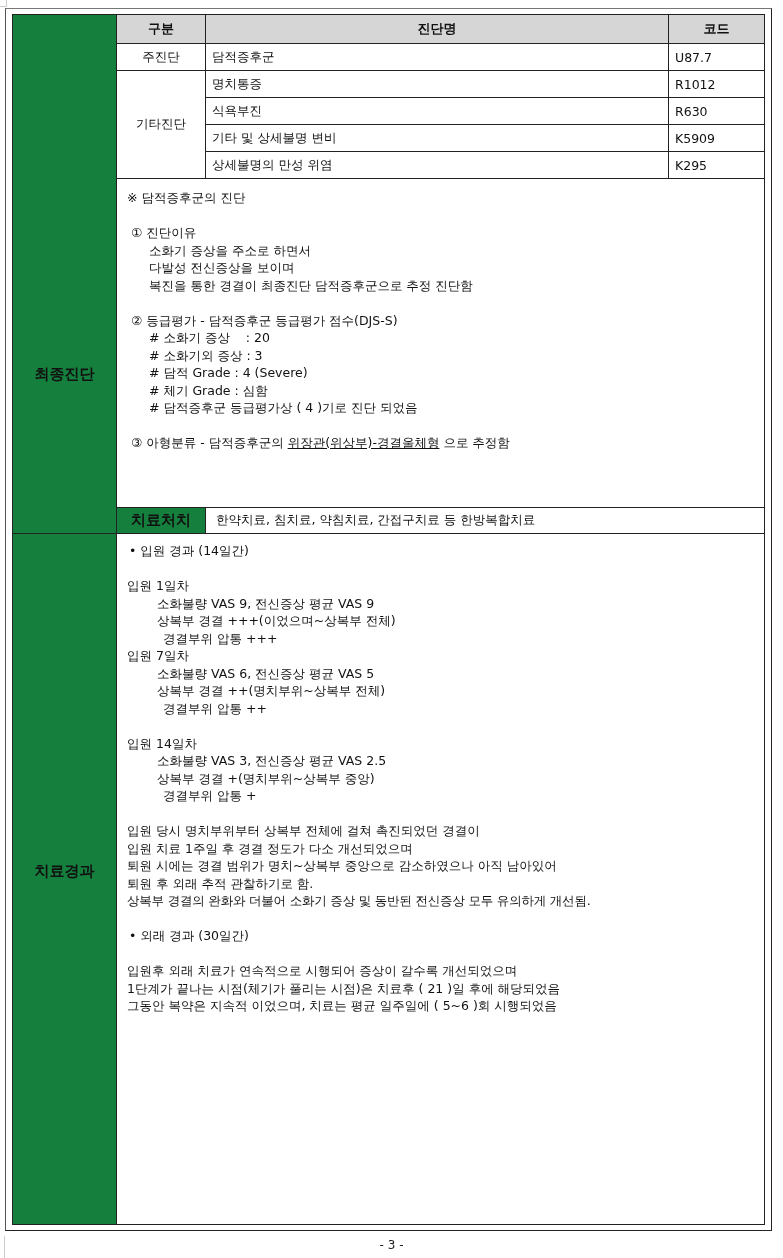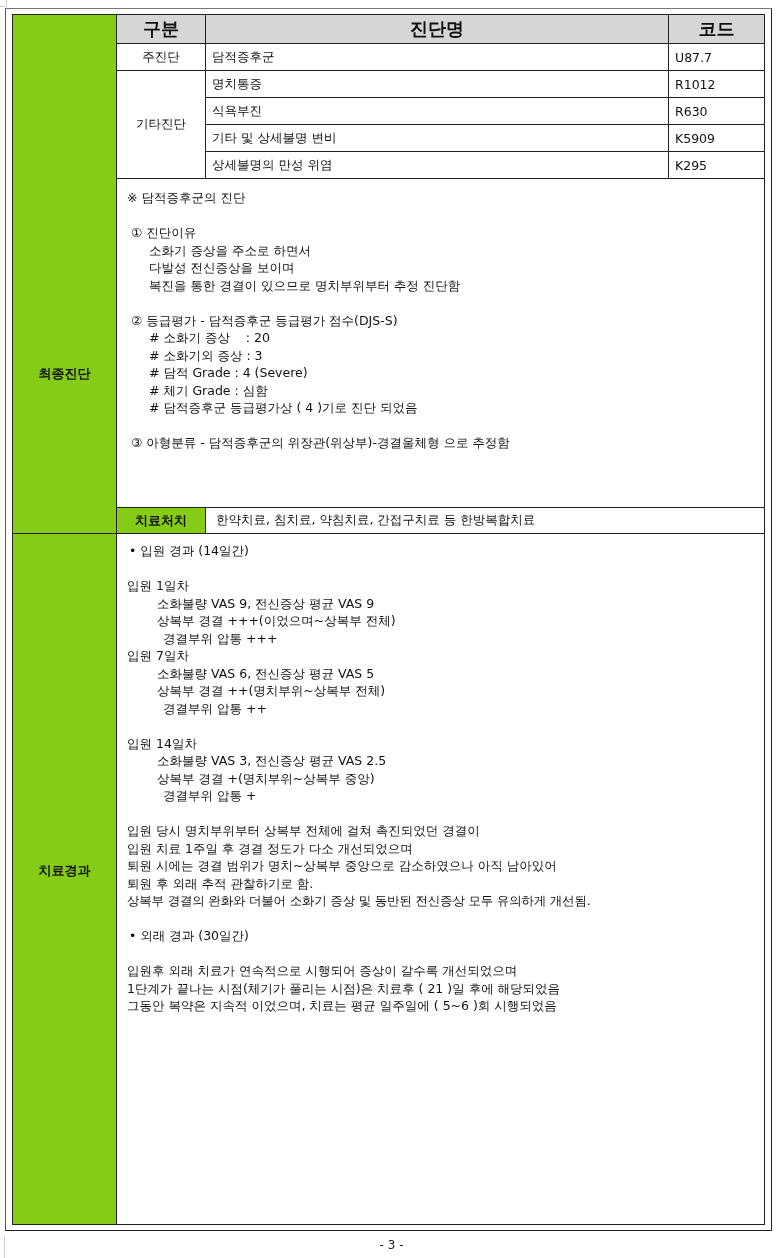--- a/index.html
+++ b/index.html
@@ -4,28 +4,28 @@
 <style>
   html, body { margin:0; padding:0; background:#ffffff; }
   body { width:783px; height:1258px; position:relative; overflow:hidden;
          font-family:"DejaVu Sans", "Liberation Sans", sans-serif; color:#111; font-size:12.5px; }
   .outer { position:absolute; left:5px; top:8px; width:767px; height:1223px;
            border:1px solid #222; border-top:1px solid #777; border-left:1px solid #555; box-sizing:border-box; }
   .page-edge-top { position:absolute; left:0; top:0; width:6px; height:6px; border-right:1px solid #ccc; border-bottom:1px solid #ccc; }
   .page-edge-bottom { position:absolute; left:0; top:1236px; width:4px; height:22px; border-right:1px solid #ccc; }
   table.main { position:absolute; left:12px; top:14px; width:752px; border-collapse:collapse; table-layout:fixed; }
   table.main td { border:1px solid #222; padding:0; vertical-align:middle; }
-  .label { background:#84cc16; font-weight:bold; text-align:center; font-size:13px; }
-  .hdr { background:#d6d6d6; font-weight:bold; text-align:center; font-size:18px; height:28px; }
+  .label { background:#15803d; font-weight:bold; text-align:center; font-size:15px; }
+  .hdr { background:#d6d6d6; font-weight:bold; text-align:center; font-size:13px; height:28px; }
   .cell-c { text-align:center; }
   .cell-l { padding-left:6px !important; }
   .drow td { height:26px; }
   .content { padding:8px 8px 0 10px !important; vertical-align:top !important; line-height:17.5px; }
   .b { font-weight:normal; }
-  .u { }
+  .u { text-decoration:underline; }
   .ind1 { padding-left:22px; }
   .ind2 { padding-left:30px; }
   .ind3 { padding-left:36px; }
   .gap { height:17.5px; }
   .pageno { position:absolute; left:0; width:783px; top:1238px; text-align:center; font-size:12px; color:#222; }
 </style>
 </head>
 <body>
 
 <div class="page-edge-top"></div>
@@ -72,21 +72,21 @@
   <tr>
     <td colspan="3" class="content" style="height:318px; padding-top:10px !important;">
       <div class="b">※ 담적증후군의 진단</div>
       <div class="gap"></div>
       <div style="padding-left:4px;">
         <span>①</span>
         <span class="b">진단이유</span>
       </div>
       <div class="ind1">소화기 증상을 주소로 하면서</div>
       <div class="ind1">다발성 전신증상을 보이며</div>
-      <div class="ind1">복진을 통한 경결이 있으므로 명치부위부터 추정 진단함</div>
+      <div class="ind1">복진을 통한 경결이 최종진단 담적증후군으로 추정 진단함</div>
       <div class="gap"></div>
       <div style="padding-left:4px;">
         <span>②</span>
         <span class="b">등급평가</span><span> - 담적증후군 등급평가 점수(DJS-S)</span>
       </div>
       <div class="ind1" style="white-space:pre;"># 소화기 증상    : 20</div>
       <div class="ind1"># 소화기외 증상 : 3</div>
       <div class="ind1"># 담적 Grade : 4 (Severe)</div>
       <div class="ind1"># 체기 Grade : 심함</div>
       <div class="ind1"># 담적증후군 등급평가상 ( 4 )기로 진단 되었음</div>

